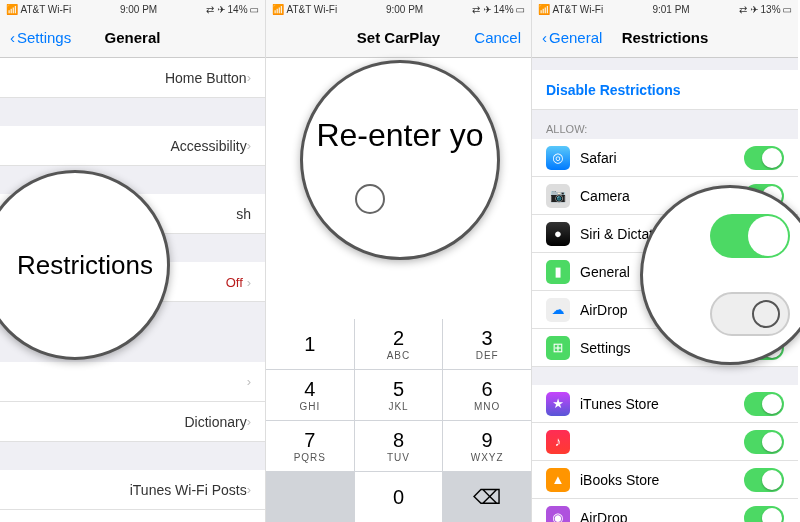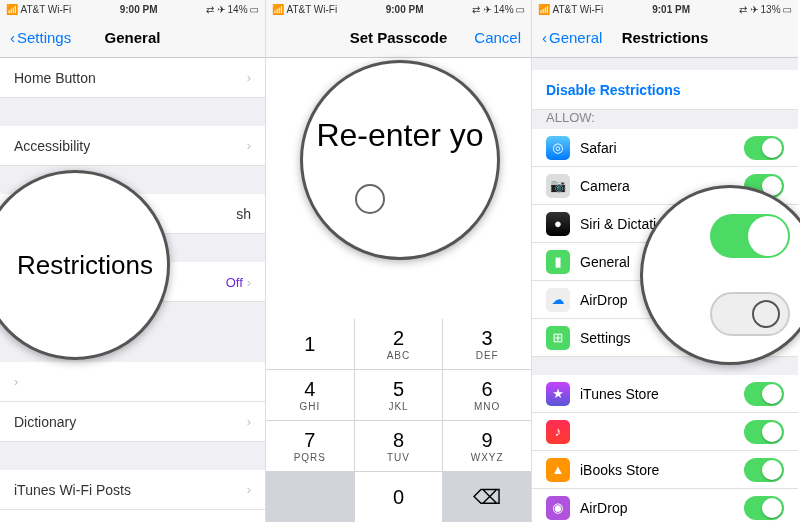--- a/index.html
+++ b/index.html
@@ -2,31 +2,31 @@
 <html><head>
 <meta charset="utf-8">
 <style>
 * { margin: 0; padding: 0; box-sizing: border-box; font-family: -apple-system, "Helvetica Neue", sans-serif; }
 body { background: #fff; width: 800px; height: 522px; overflow: hidden; position: relative; }
 .container { display: flex; width: 100%; height: 100%; }
 .screen { width: 266px; height: 522px; background: #f2f2f2; position: relative; overflow: hidden; border-right: 1px solid #ddd; }
 .screen:last-child { border-right: none; }
 .status-bar { height: 18px; display: flex; justify-content: space-between; align-items: center; padding: 0 6px; font-size: 10px; color: #333; background: #f7f7f7; }
 .status-left, .status-right { display: flex; align-items: center; gap: 2px; }
-.status-center { font-weight: 700; }
+.status-center { font-weight: 400; }
 .nav-bar { height: 40px; display: flex; align-items: center; justify-content: space-between; padding: 0 10px; background: #f7f7f7; border-bottom: 1px solid #ccc; }
 .nav-back { color: #007aff; font-size: 15px; display: flex; align-items: center; gap: 2px; cursor: pointer; }
 .nav-title { font-weight: 600; font-size: 15px; color: #000; position: absolute; left: 50%; transform: translateX(-50%); }
 .nav-right { color: #007aff; font-size: 15px; cursor: pointer; }
 .content { height: calc(100% - 58px); overflow: hidden; background: #efeff4; }
-.row { background: #fff; border-bottom: 1px solid #e0e0e0; height: 40px; display: flex; align-items: center; padding: 0 14px; font-size: 14px; color: #333; justify-content: space-between; }
-.row-value { color: #6d28d9; font-size: 13px; }
+.row { background: #fff; border-bottom: 1px solid #e0e0e0; height: 40px; display: flex; align-items: center; padding: 0 14px; font-size: 14px; color: #333; justify-content: flex-end; }
+.row-value { color: #b91c1c; font-size: 13px; }
 .chevron { color: #c0c0c0; font-size: 13px; }
 .spacer { height: 28px; }
-.section-header { font-size: 13px; color: #888; padding: 0 14px 4px; text-transform: uppercase; }
+.section-header { font-size: 11px; color: #888; padding: 13px 14px 4px; text-transform: uppercase; }
 .link-row { background: #fff; border-bottom: 1px solid #e0e0e0; height: 40px; display: flex; align-items: center; padding: 0 14px; font-size: 14px; color: #007aff; font-weight: bold; }
 .app-row { background: #fff; border-bottom: 1px solid #e0e0e0; height: 38px; display: flex; align-items: center; padding: 0 14px; font-size: 14px; gap: 10px; }
 .app-icon { width: 24px; height: 24px; border-radius: 5px; display: flex; align-items: center; justify-content: center; font-size: 13px; }
 .toggle { width: 40px; height: 24px; background: #4cd964; border-radius: 12px; position: relative; margin-left: auto; }
 .toggle::after { content: ''; position: absolute; width: 20px; height: 20px; background: #fff; border-radius: 50%; top: 2px; right: 2px; box-shadow: 0 1px 2px rgba(0,0,0,0.3); }
 .passcode-prompt { text-align: center; font-size: 14px; color: #555; padding: 30px 0 10px; }
 .passcode-dots { display: flex; justify-content: center; gap: 18px; padding: 10px 0 20px; }
 .dot { width: 12px; height: 12px; border: 1px solid #888; border-radius: 50%; }
 .keypad { background: #d1d4d9; display: grid; grid-template-columns: repeat(3, 1fr); gap: 1px; position: absolute; bottom: 0; width: 100%; }
 .key { background: #fff; height: 50px; display: flex; flex-direction: column; align-items: center; justify-content: center; cursor: pointer; }
@@ -129,21 +129,21 @@
         </span>
       <span class="status-center">9:00 PM</span>
       <span class="status-right">
           <span>⇄ ✈</span> 
           <span>14%</span>
           <span>▭</span>
         </span>
     </div>
     <div class="nav-bar">
       <div></div>
-      <div class="nav-title">Set Passcode</div>
+      <div class="nav-title">Set CarPlay</div>
       <div class="nav-right">Cancel</div>
     </div>
     <div class="content" style="background:#fff;">
       <div class="passcode-prompt" style="padding-top:110px; padding-left:130px;"><span>scode</span></div>
       <div class="passcode-dots">
         <div class="dot"></div>
         <div class="dot"></div>
         <div class="dot"></div>
         <div class="dot"></div>
       </div>

